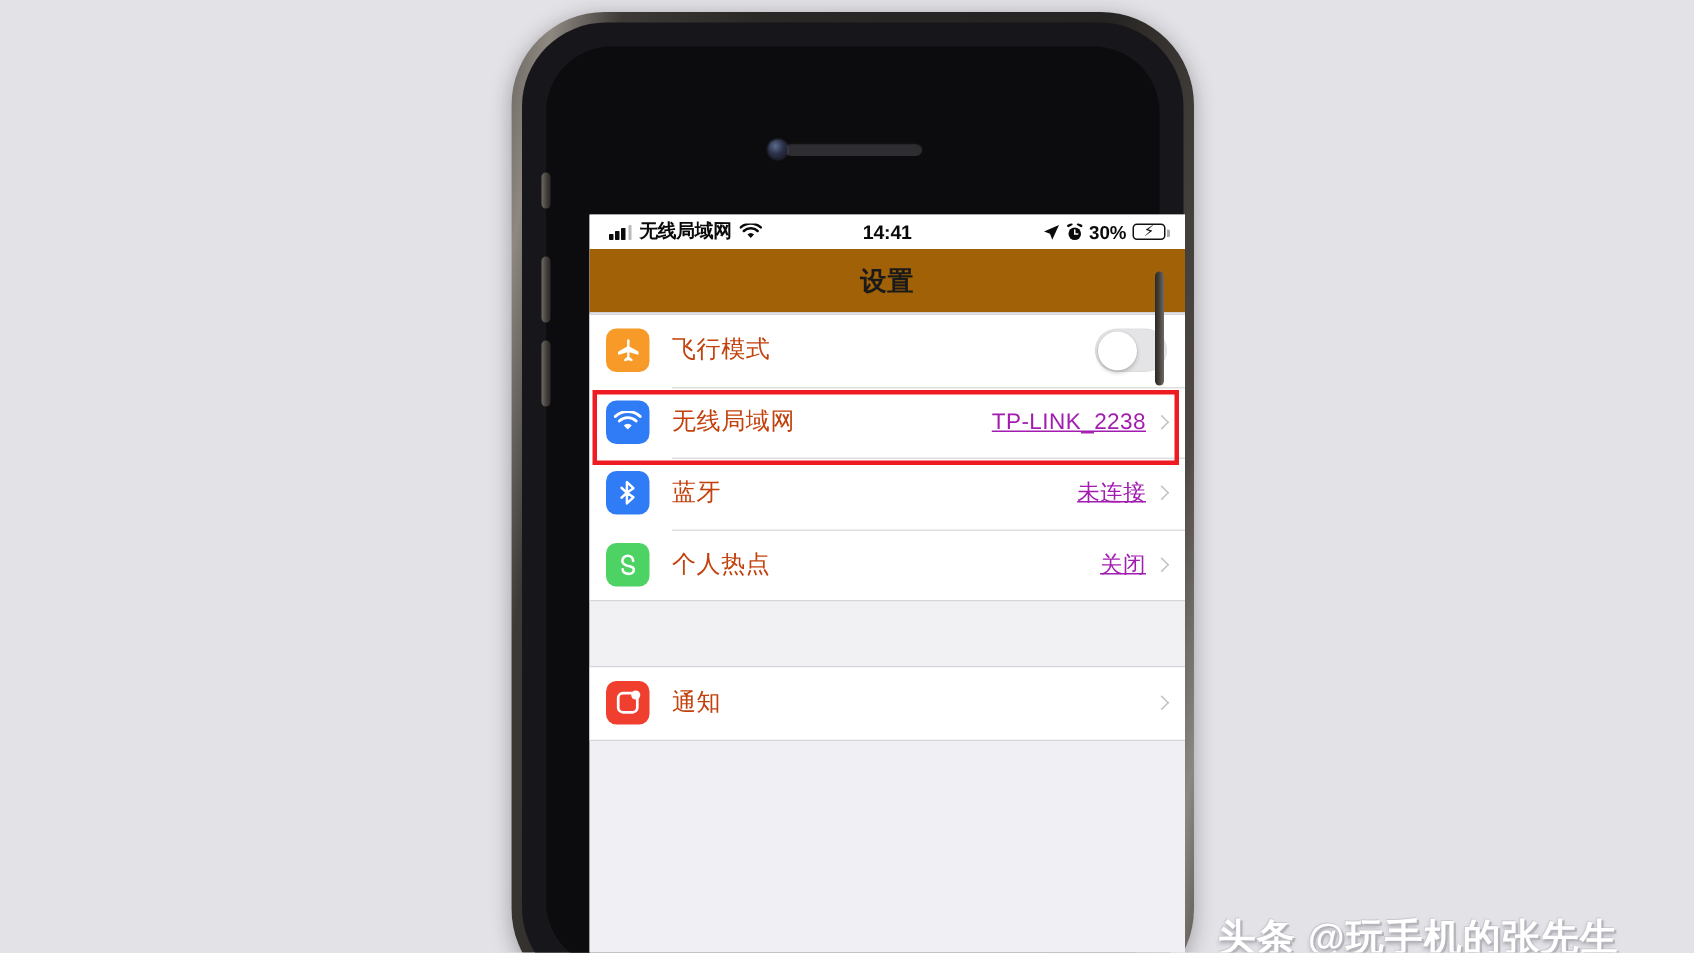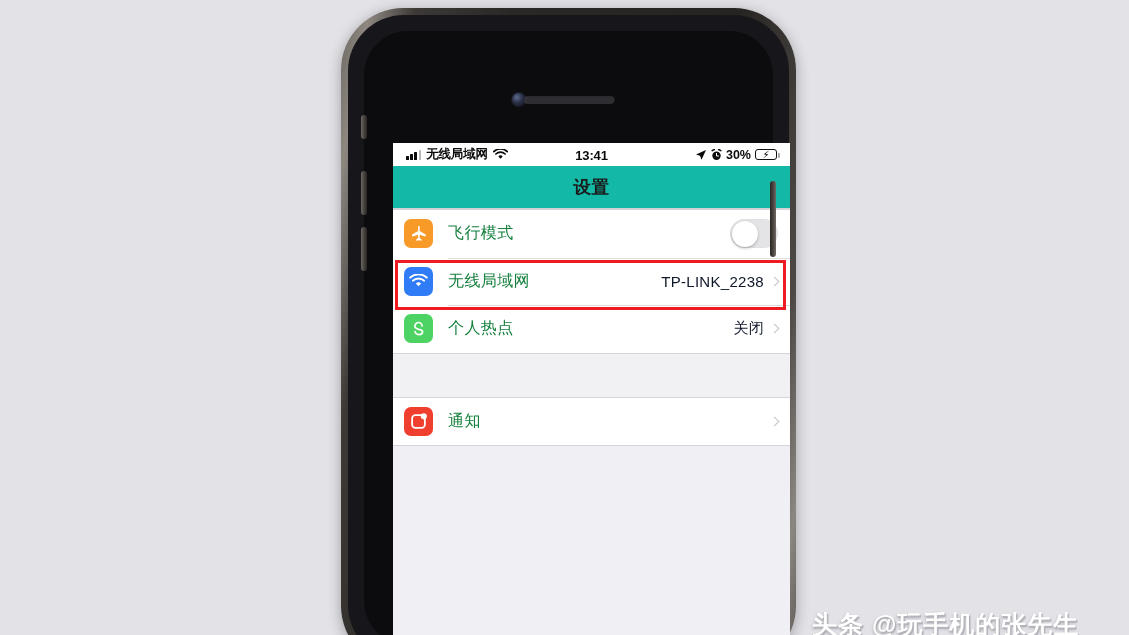--- a/index.html
+++ b/index.html
@@ -83,21 +83,21 @@
     width:2px; height:4.5px; background:#aaa; border-radius:0 1px 1px 0;
   }
   .battery .fill { height:100%; width:72%; background:#3ac13a; border-radius:1.4px; }
   .bolt {
     position:absolute; left:50%; top:50%; transform:translate(-50%,-50%);
     font-size:10px; color:#0b0b0b; line-height:1;
   }
 
   
   #nav-bar {
-    height:43px; background:#14b8a6; display:flex; align-items:center; justify-content:center;
+    height:43px; background:#a16207; display:flex; align-items:center; justify-content:center;
     border-bottom:.5px solid #d2d2d6;
   }
   #nav-title { font-size:17.5px; font-weight:700; color:#1a1a1a; letter-spacing:.5px; }
 
   
   #list-scroll { background:#efeff4; height:474px; }
   .group { background:#fff; border-top:.5px solid #d5d5d9; border-bottom:.5px solid #d5d5d9; }
   .gap { height:43px; background:#f1f1f4; }
 
   .row {
@@ -106,24 +106,24 @@
   }
   .row + .row::before {
     content:""; position:absolute; left:55px; right:0; top:0; height:.5px; background:#dededf;
   }
   .row-icon {
     width:29px; height:29px; border-radius:7px; flex:none;
     display:flex; align-items:center; justify-content:center;
     color:#fff; position:relative;
   }
   .row-label {
-    margin-left:15px; font-size:16px; color:#15803d; letter-spacing:.4px; font-weight:400;
+    margin-left:15px; font-size:16px; color:#c2410c; letter-spacing:.4px; font-weight:400;
   }
   .row-right { margin-left:auto; display:flex; align-items:center; gap:7px; padding-right:12px; }
-  .row-value { font-size:15px; color:#0f172a; letter-spacing:.3px; }
+  .row-value { font-size:15px; color:#a21caf; letter-spacing:.3px;text-decoration:underline; }
   .chevron {
     width:7px; height:7px; border-right:1.7px solid #c3c3c7; border-top:1.7px solid #c3c3c7;
     transform:rotate(45deg); flex:none;
   }
   
   .toggle {
     width:48px; height:29px; border-radius:15px; background:#e4e4e6; position:relative; flex:none;
     box-shadow:inset 0 0 0 .5px rgba(0,0,0,.04);
   }
   .toggle .knob {
@@ -170,21 +170,21 @@
               <span class="carrier">无线局域网</span>
               <span>
                 <svg width="15" height="11" viewBox="0 0 15 11">
                   <path d="M7.5 9.7 5.3 7.4a3.2 3.2 0 0 1 4.4 0z" fill="#0a0a0a"></path>
                   <path d="M2.9 5a6.7 6.7 0 0 1 9.2 0" stroke="#0a0a0a" stroke-width="1.7" fill="none" stroke-linecap="round"></path>
                   <path d="M.8 2.6a9.9 9.9 0 0 1 13.4 0" stroke="#0a0a0a" stroke-width="1.7" fill="none" stroke-linecap="round"></path>
                 </svg>
               </span>
             </div>
 
-            <span class="sb-time">13:41</span>
+            <span class="sb-time">14:41</span>
 
             <div class="sb-right">
               <span>
                 <svg width="12" height="12" viewBox="0 0 12 12">
                   <path d="M11 1 1 5.4l4 1.4 1.5 4z" fill="#0a0a0a"></path>
                 </svg>
               </span>
               <span>
                 <svg width="11" height="12" viewBox="0 0 11 12">
                   <circle cx="5.5" cy="6.8" r="4.2" fill="#0a0a0a"></circle>
@@ -230,20 +230,32 @@
                     <path d="M1.3 3.4a12.8 12.8 0 0 1 17.4 0" stroke="#fff" stroke-width="2.1" fill="none" stroke-linecap="round"></path>
                   </svg>
                 </span>
                 <span class="row-label">无线局域网</span>
                 <span class="row-right">
                   <span class="row-value">TP-LINK_2238</span>
                   <span class="chevron"></span>
                 </span>
               </div>
 
+              <div class="row">
+                <span class="row-icon" style="background:#2f7cf6">
+                  <svg width="19" height="19" viewBox="0 0 20 20">
+                    <path d="M9.4 10 5.6 6.5M9.4 10l-3.8 3.5M9.4 2.5v15l4.6-4.3L9.4 10l4.6-3.2z" stroke="#fff" stroke-width="1.7" fill="none" stroke-linejoin="round" stroke-linecap="round"></path>
+                  </svg>
+                </span>
+                <span class="row-label">蓝牙</span>
+                <span class="row-right">
+                  <span class="row-value">未连接</span>
+                  <span class="chevron"></span>
+                </span>
+              </div>
 
 
               <div class="row">
                 <span class="row-icon" style="background:#4cd363">
                   <svg width="19" height="19" viewBox="0 0 20 20">
                     <path d="M13.8 7.3c0-2-1.7-3.6-3.8-3.6S6.2 5.3 6.2 7.3c0 2.4 2.8 3.3 5.1 3.8 1.8.4 3 1 3 2.4 0 1.7-1.5 2.9-3.8 2.9-2.4 0-4.1-1.4-4.1-3.2" stroke="#fff" stroke-width="1.8" fill="none" stroke-linecap="round"></path>
                   </svg>
                 </span>
                 <span class="row-label">个人热点</span>
                 <span class="row-right">

